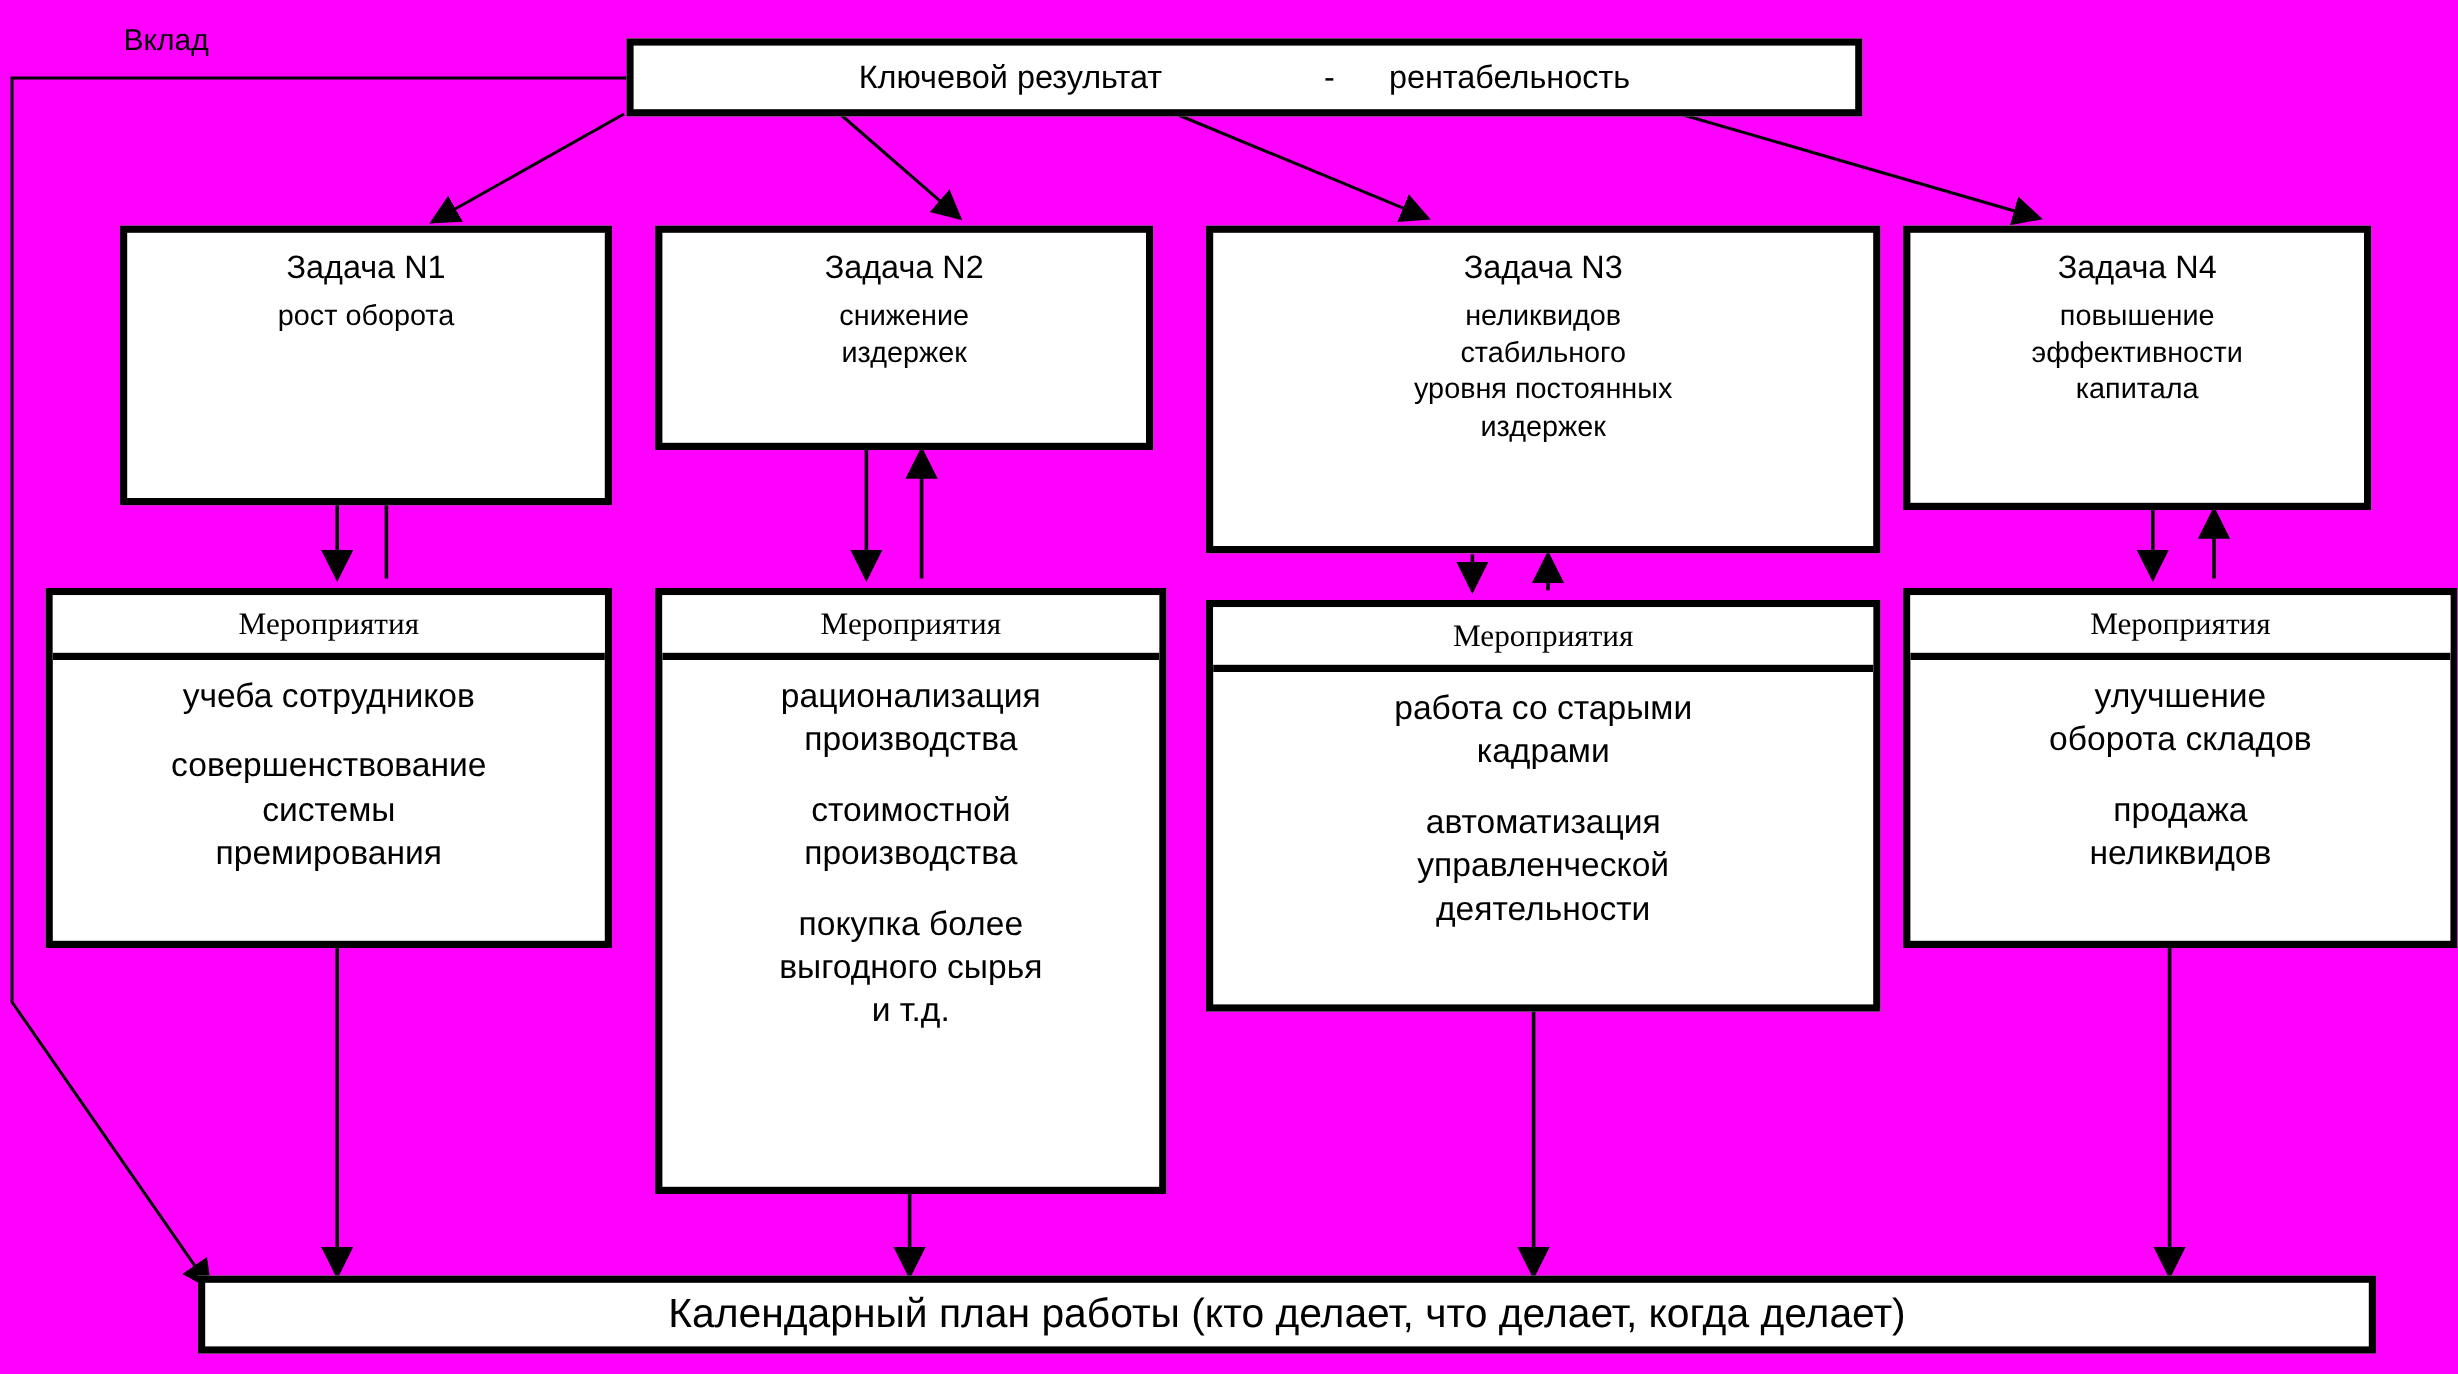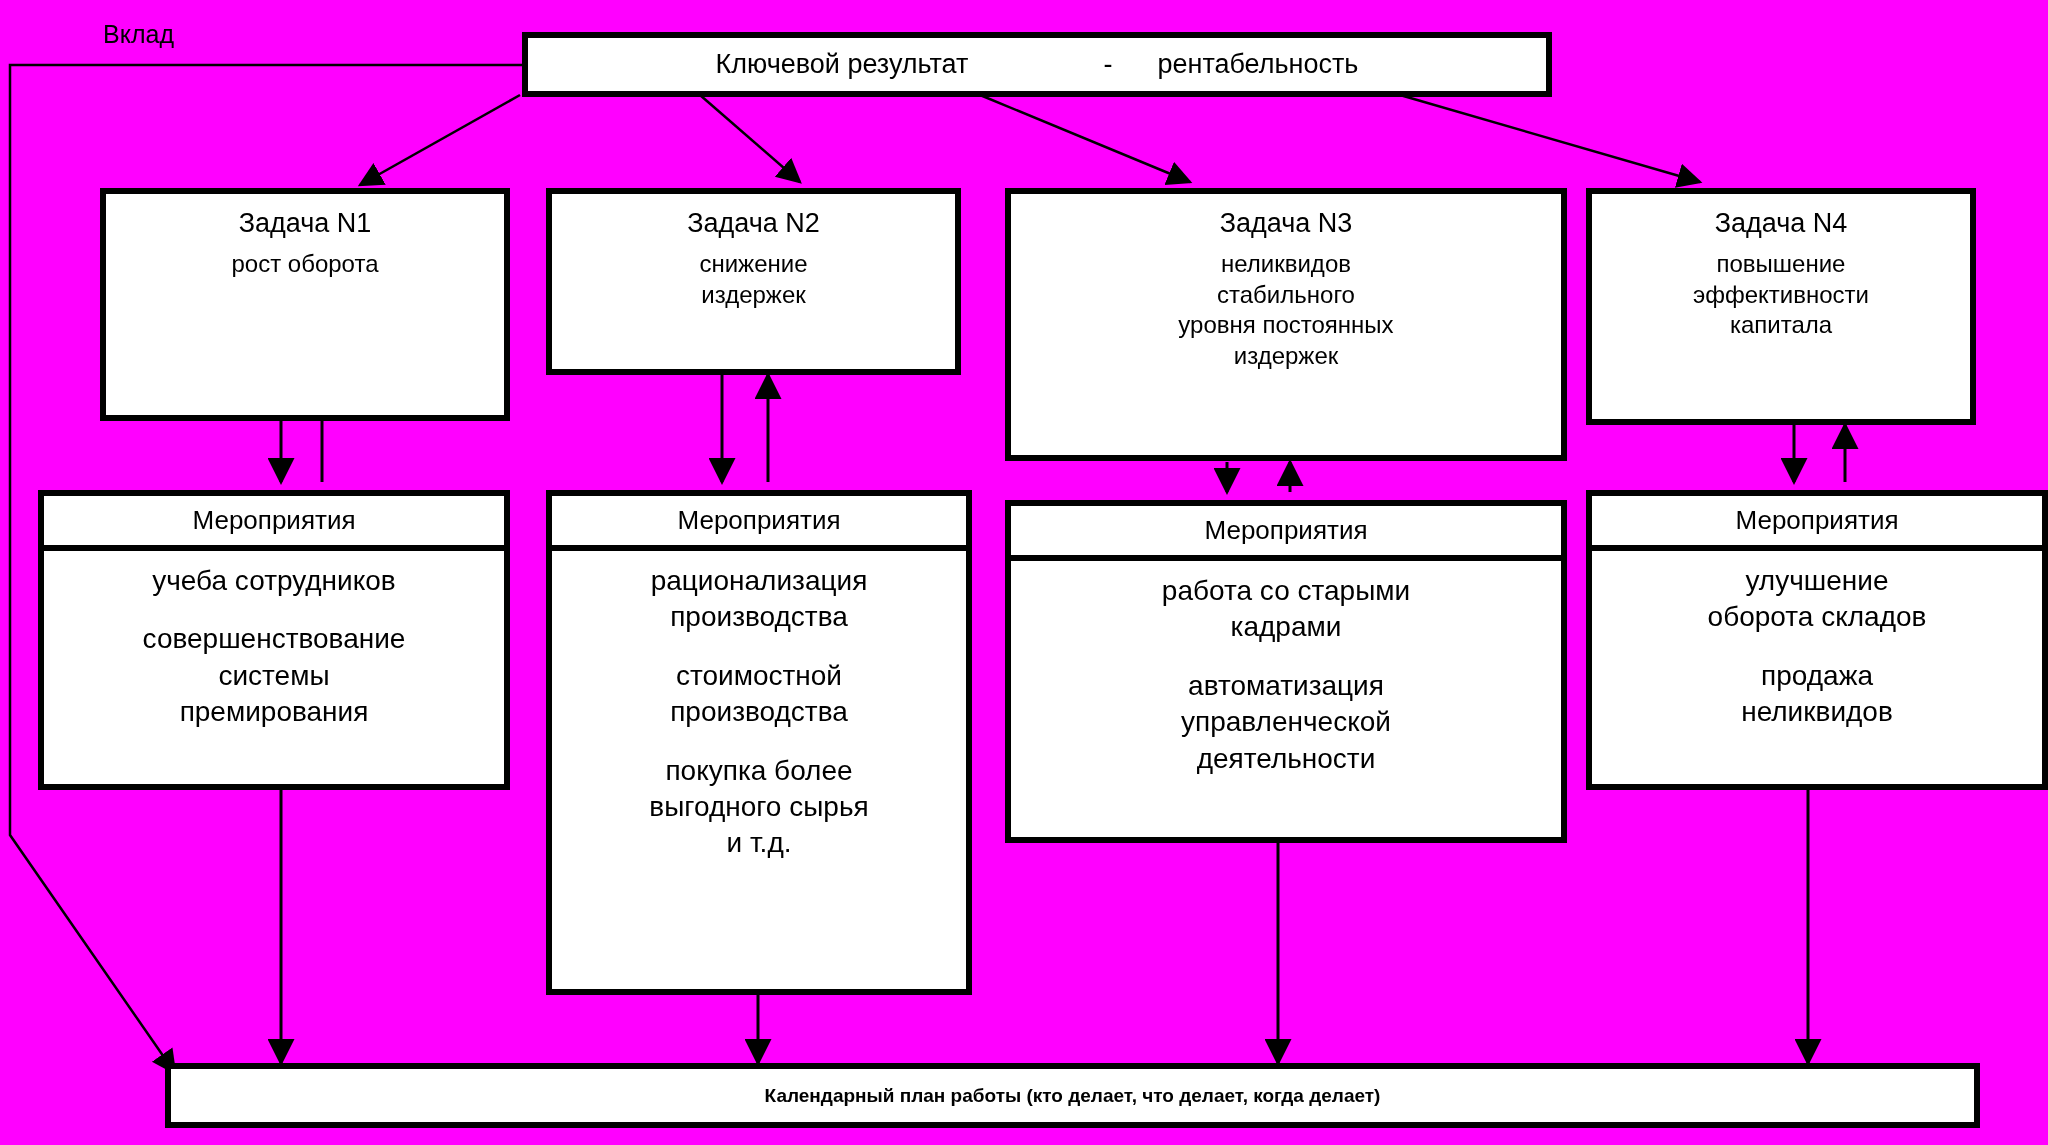--- a/index.html
+++ b/index.html
@@ -49,32 +49,32 @@
   }
   .task-body {
     font-size: 24px;
     line-height: 1.28;
   }
   .meas-head {
     font-size: 26px;
     padding: 9px 0 9px 0;
     border-bottom: 6px solid #000;
     background: #fff;
+    font-family: Liberation Serif, serif;
   }
   .meas-body {
     font-size: 28px;
     line-height: 1.30;
     padding-top: 12px;
     text-align: center;
   }
   .meas-body .grp { margin-bottom: 22px; }
   .meas-body .grp:last-child { margin-bottom: 0; }
   .plan-text {
-    font-size: 19px;
-    font-weight: bold;
+    font-size: 34px;
   }
   .vkladlabel {
     position: absolute;
     font-size: 25px;
     color: #000;
     z-index: 3;
     white-space: nowrap;
   }
 </style>
 </head>

